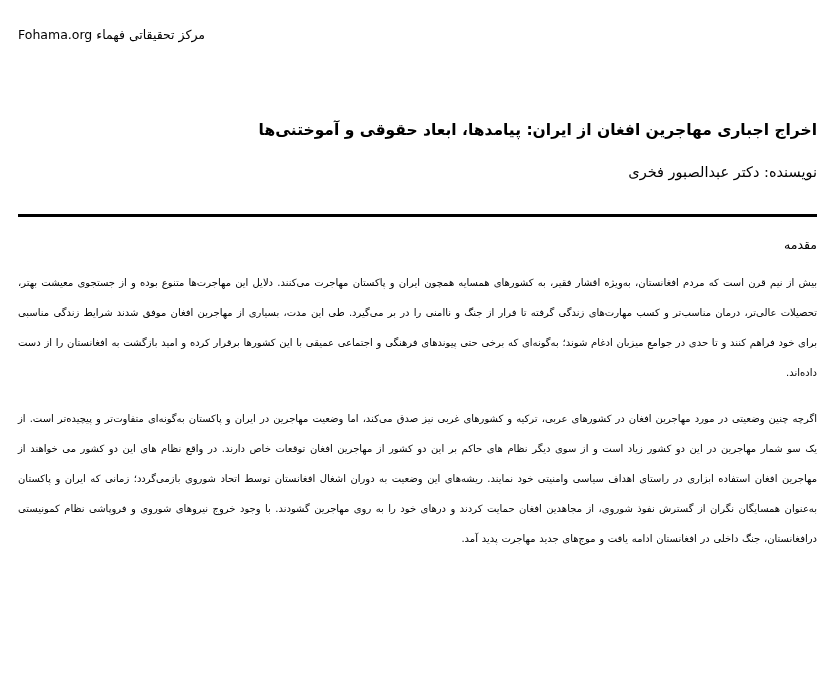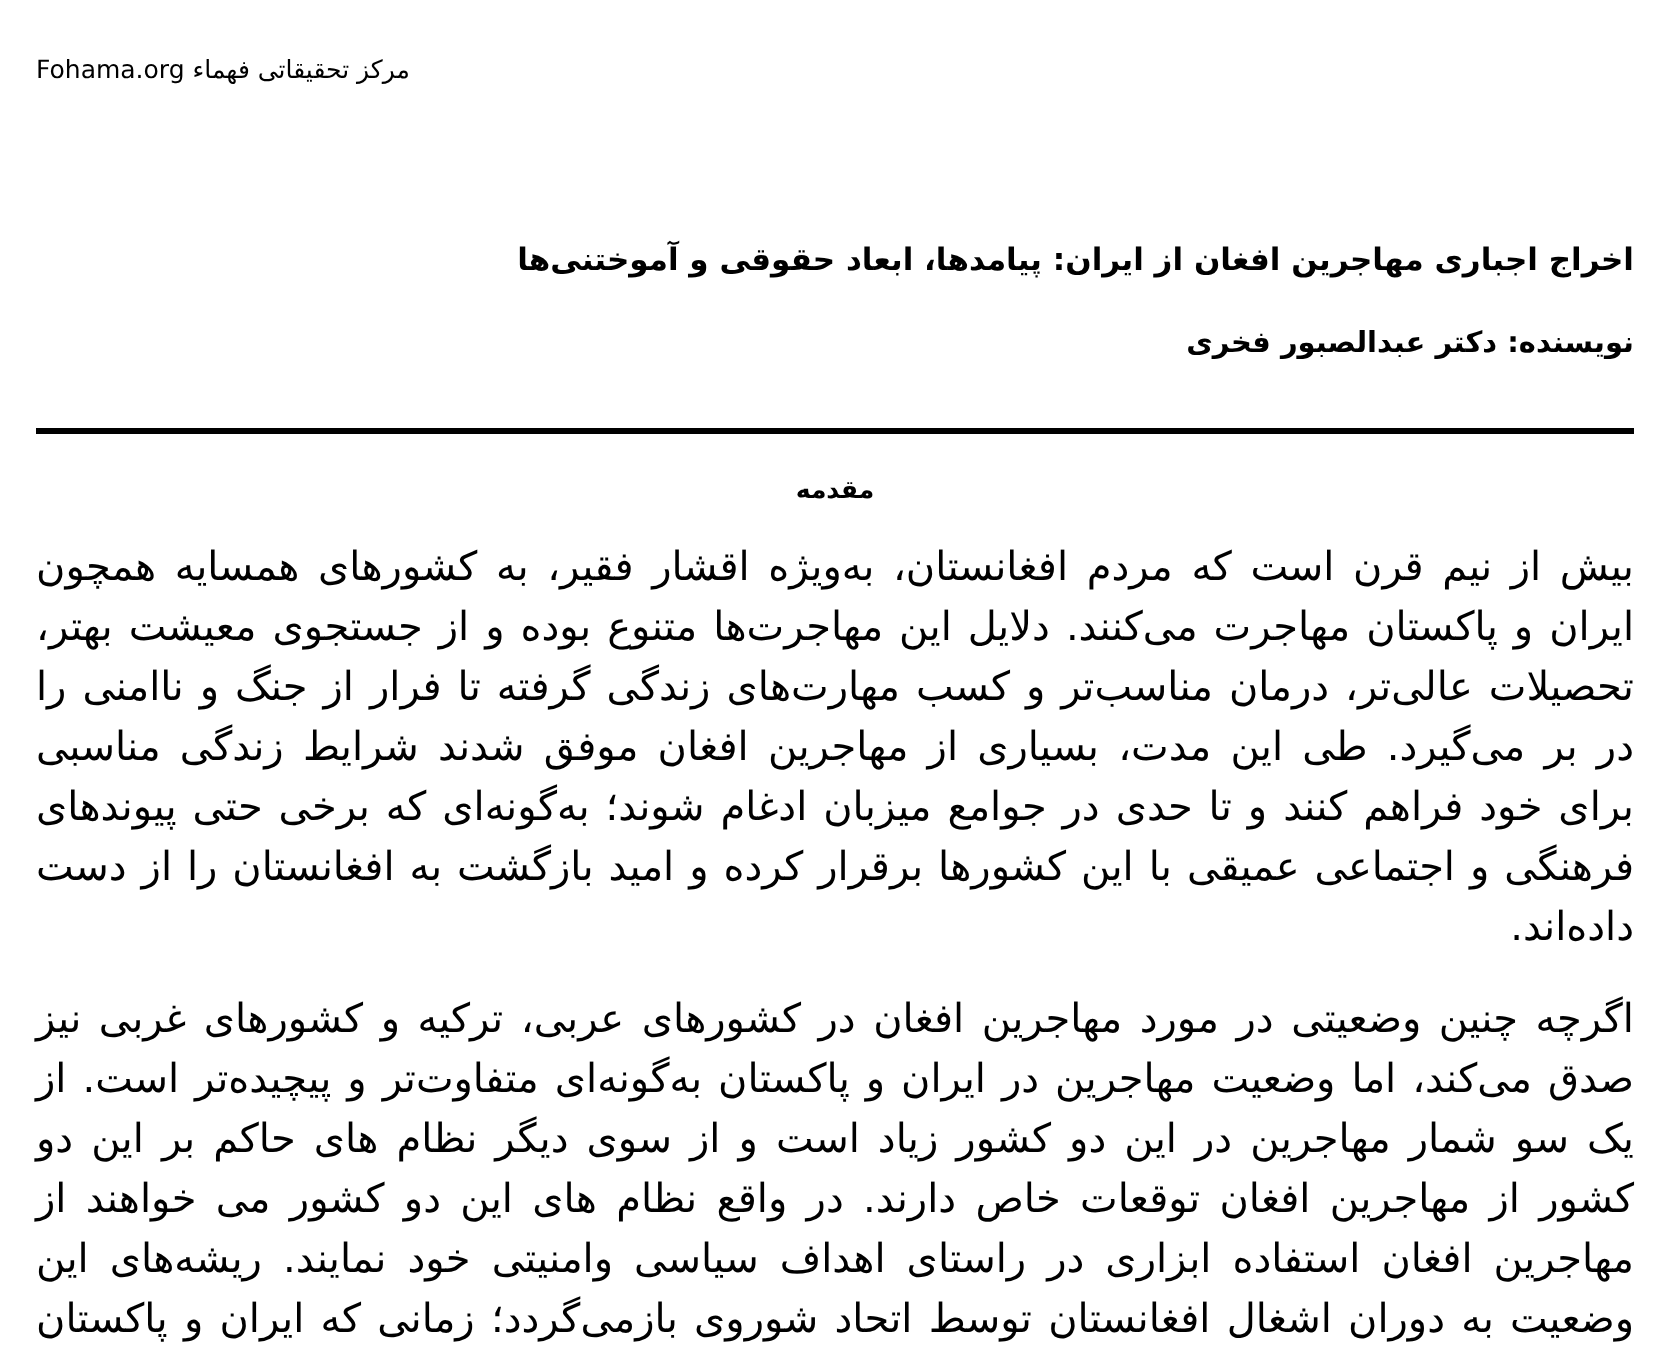--- a/index.html
+++ b/index.html
@@ -55,21 +55,21 @@
   }
   .doc-title {
     font-size: 15.5px;
     font-weight: bold;
     line-height: 22px;
     margin: 0 0 20px 0;
     color: #000;
   }
   .doc-author {
     font-size: 14.5px;
-    font-weight: bold;
+    font-weight: normal;
     line-height: 22px;
     margin: 0 0 20px 0;
     color: #000;
   }
   .doc-date {
     font-size: 14.5px;
     font-weight: bold;
     line-height: 22px;
     margin: 0;
     color: #000;
@@ -89,28 +89,28 @@
 
   
   .content {
     position: absolute;
     top: 236px;
     right: 18px;
     left: 18px;
   }
   .section-heading {
     font-size: 12.5px;
-    font-weight: bold;
+    font-weight: normal;
     line-height: 18px;
     margin: 0 0 14px 0;
-    text-align: center;
+    text-align: right;
     color: #000;
   }
   .para {
-    font-size: 20px;
+    font-size: 10px;
     line-height: 30px;
     text-align: justify;
     text-align-last: right;
     margin: 0 0 16px 0;
     color: #000;
     word-spacing: 0.5px;
   }
   .para:last-child {
     margin-bottom: 16px;
   }

